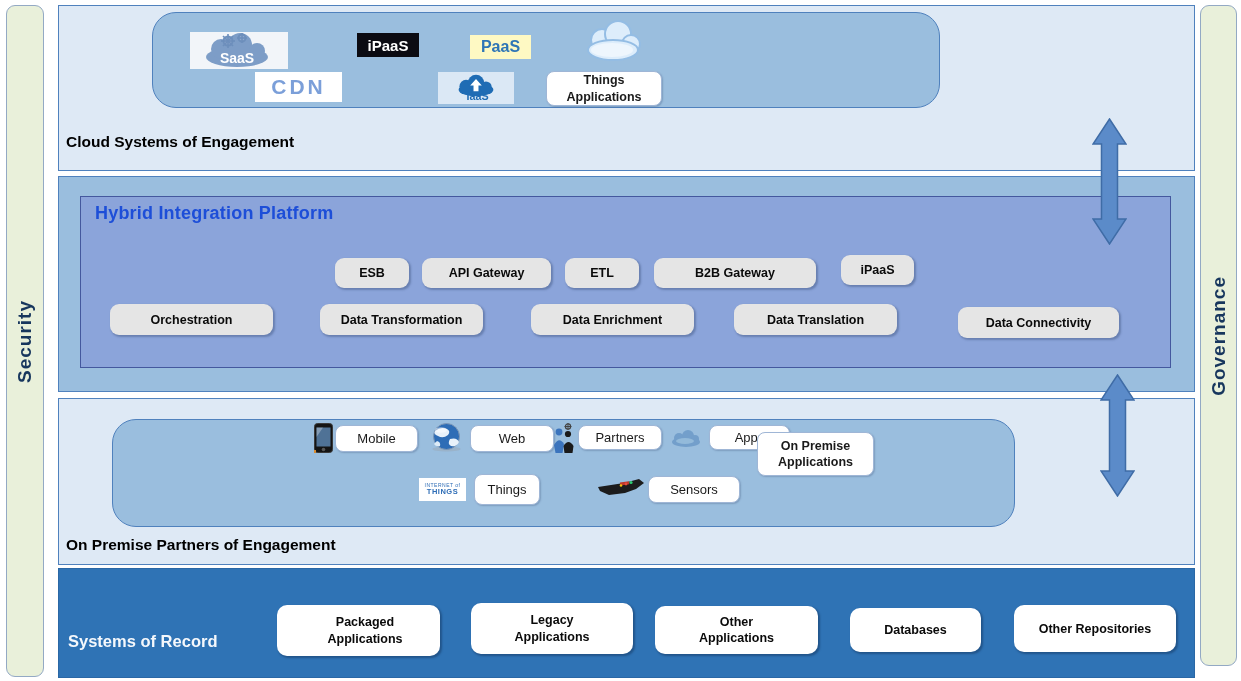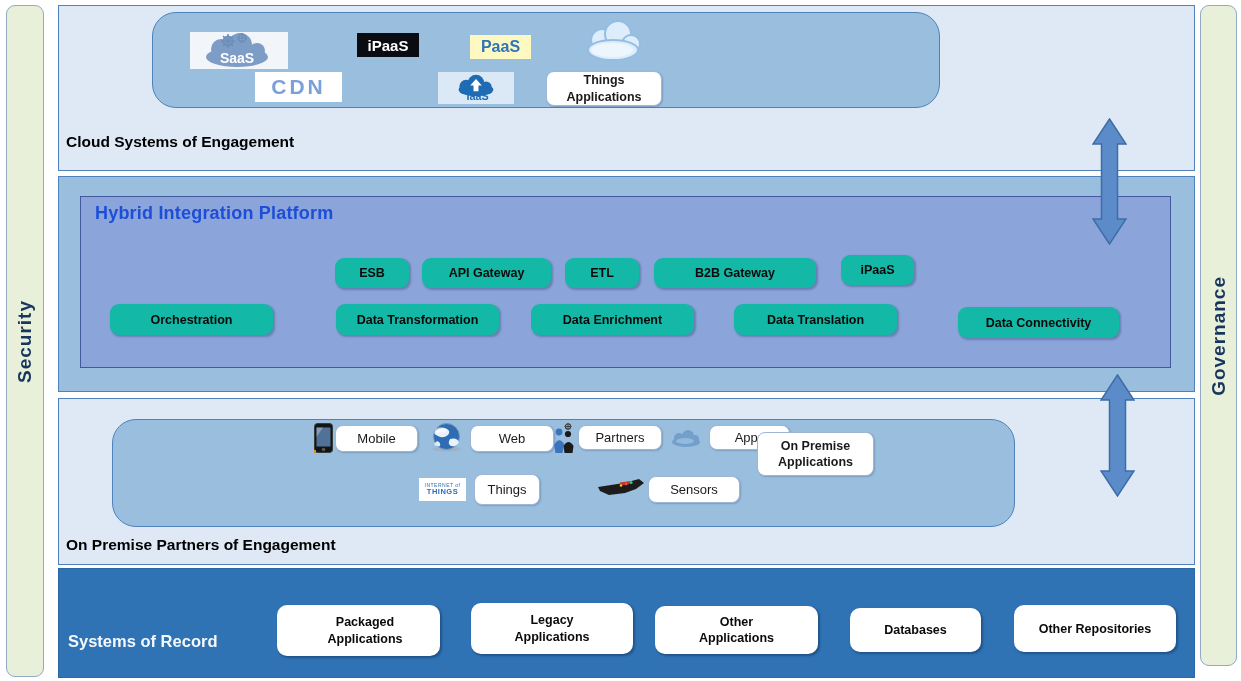--- a/index.html
+++ b/index.html
@@ -18,21 +18,21 @@
   .section-medium{background:#9abede;border:1.5px solid #4f81bd;}
   .section-dark{background:#2f73b5;border:1px solid #2a67a5;}
   .inner-round{background:#9abede;border:1px solid #4f81bd;border-radius:24px;}
   .hip-inner{background:#8ba4da;border:1.5px solid #44589e;}
 
   .section-label{font-weight:bold;font-size:15.5px;color:#000;white-space:nowrap;}
   .hip-title{font-weight:bold;font-size:18px;color:#1d4ed8;white-space:nowrap;letter-spacing:.2px;}
   .sor-label{font-weight:bold;font-size:16.5px;color:#f5f8fc;white-space:nowrap;}
 
   
-  .pill{background:#14b8a6;border-radius:9px;display:flex;align-items:center;justify-content:center;
+  .pill{background:#e5e5e5;border-radius:9px;display:flex;align-items:center;justify-content:center;
         font-weight:bold;font-size:12.5px;color:#0a0a0a;text-align:center;
         box-shadow:1.5px 1.5px 2px rgba(40,60,100,.35);}
   
   .chan{background:#fff;border:1px solid #9fb6d6;border-radius:8px;display:flex;align-items:center;
         justify-content:center;font-size:13px;color:#1a1a1a;text-align:center;
         box-shadow:1px 1px 1.5px rgba(40,60,100,.25);}
   .chan.bold{font-weight:bold;font-size:12.5px;}
   
   .sorbox{background:#fff;border-radius:10px;display:flex;align-items:center;justify-content:center;
         font-weight:bold;font-size:12.5px;color:#0a0a0a;text-align:center;
@@ -137,21 +137,21 @@
   <div class="abs hip-inner" style="left:80px;top:196px;width:1091px;height:172px;"></div>
   <div class="abs hip-title" style="left:95px;top:203px;">Hybrid Integration Platform</div>
 
   <div class="abs pill" style="left:335px;top:258px;width:74px;height:30px;">ESB</div>
   <div class="abs pill" style="left:422px;top:258px;width:129px;height:30px;">API Gateway</div>
   <div class="abs pill" style="left:565px;top:258px;width:74px;height:30px;">ETL</div>
   <div class="abs pill" style="left:654px;top:258px;width:162px;height:30px;">B2B Gateway</div>
   <div class="abs pill" style="left:841px;top:255px;width:73px;height:30px;">iPaaS</div>
 
   <div class="abs pill" style="left:110px;top:304px;width:163px;height:31px;">Orchestration</div>
-  <div class="abs pill" style="left:320px;top:304px;width:163px;height:31px;margin-left:16px;">Data Transformation</div>
+  <div class="abs pill" style="left:320px;top:304px;width:163px;height:31px;">Data Transformation</div>
   <div class="abs pill" style="left:531px;top:304px;width:163px;height:31px;">Data Enrichment</div>
   <div class="abs pill" style="left:734px;top:304px;width:163px;height:31px;">Data Translation</div>
   <div class="abs pill" style="left:958px;top:307px;width:161px;height:31px;">Data Connectivity</div>
 
   <div class="abs section-light" style="left:58px;top:398px;width:1137px;height:167px;"></div>
   <div class="abs inner-round" style="left:112px;top:419px;width:903px;height:108px;"></div>
 
   <div class="abs" style="left:314px;top:423px;width:19px;height:30px;">
     <svg width="19" height="30" viewBox="0 0 19 30">
       <rect x="0.5" y="0.5" width="18" height="29" rx="3" fill="#141414" stroke="#3a3a3a"></rect>

